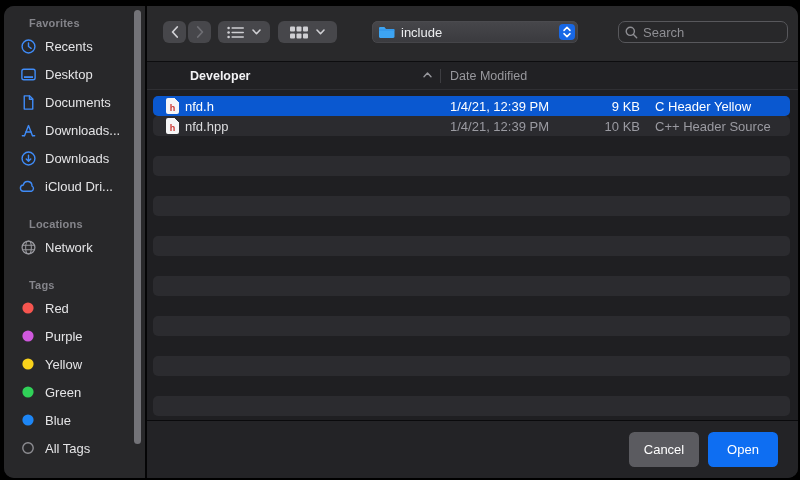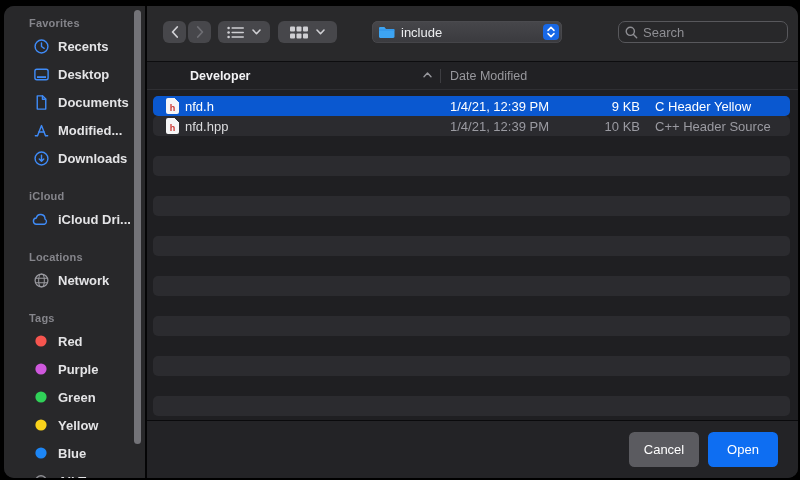--- a/index.html
+++ b/index.html
@@ -8,39 +8,39 @@
 
   .window { position:absolute; left:4px; top:6px; right:2px; bottom:2px;
     border-radius:10px; overflow:hidden; display:flex; background:#1f1f22; }
 
   
   .sidebar { position:relative; width:143px; flex:0 0 143px; background:#28282a;
     border-right:2px solid #050506; padding-top:8px; overflow:hidden; }
   .sb-title { height:18px; line-height:18px; padding-left:25px; font-size:11px;
     font-weight:700; color:#85858b; letter-spacing:.2px; }
   .sb-section + .sb-section .sb-title { margin-top:15px; }
-  .sb-item { height:28px; display:flex; align-items:center; padding-left:27px; cursor:default;font-weight:bold; }
+  .sb-item { height:28px; display:flex; align-items:center; padding-left:14px; cursor:default; }
   .sb-item .ic { width:20px; height:18px; display:flex; align-items:center; justify-content:center;
     margin-right:7px; color:#3f8bf7; flex:0 0 20px; }
   .sb-item .lbl { font-size:13px; color:#e4e4e6; white-space:nowrap; }
   .sb-scrollbar { position:absolute; top:4px; right:4px; width:7px; height:434px;
     border-radius:4px; background:#737378; }
 
   
   .main { flex:1; display:flex; flex-direction:column; min-width:0; }
 
   .toolbar { position:relative; height:56px; flex:0 0 56px; background:#29292b;
     border-bottom:1px solid #0d0d0f; }
   .tb-btn { position:absolute; top:15px; height:22px; border:none; border-radius:6px;
     background:#47474b; color:#cfcfd3; display:flex; align-items:center; justify-content:center; }
   .tb-back { left:16px; width:23px; }
   .tb-fwd  { left:41px; width:23px; color:#6e6e73; }
   .tb-view-list { left:71px;  width:52px; gap:8px; }
   .tb-view-grid { left:131px; width:59px; gap:8px; }
-  .popup { position:absolute; left:225px; top:15px; width:190px; height:22px; border-radius:6px;
+  .popup { position:absolute; left:225px; top:15px; width:206px; height:22px; border-radius:6px;
     background:linear-gradient(#47474b,#3a3a3e); display:flex; align-items:center;
     padding-left:6px; box-shadow:inset 0 0 0 .5px #515155; }
   .popup .plabel { font-size:13px; color:#ecedef; margin-left:6px; }
   .popup .stepper { position:absolute; right:3px; top:3px; width:16px; height:16px;
     border-radius:4px; background:#1868e6; display:flex; align-items:center; justify-content:center; }
   .searchbox { position:absolute; left:471px; top:15px; width:170px; height:22px;
     border:1px solid #58585c; border-radius:7px; background:#28282a;
     display:flex; align-items:center; padding:0 6px; color:#8e8e93; }
   .searchbox input { flex:1; min-width:0; border:none; outline:none; background:transparent;
     font-size:13px; color:#3b82f6; margin-left:5px; font-family:inherit; }
@@ -124,34 +124,33 @@
             <span class="lbl">Documents</span>
           </div>
           <div class="sb-item">
             <span class="ic">
               <svg width="17" height="17" viewBox="0 0 18 18">
                 <path d="M4.8 14.5L9 3.8l4.2 10.7" fill="none" stroke="currentColor" stroke-width="1.5" stroke-linecap="round" stroke-linejoin="round"></path>
                 <path d="M6.3 10.6h5.4" fill="none" stroke="currentColor" stroke-width="1.5" stroke-linecap="round" stroke-linejoin="round"></path>
                 <path d="M2.5 14.5h2M13.5 14.5h2" fill="none" stroke="currentColor" stroke-width="1.5" stroke-linecap="round" stroke-linejoin="round"></path>
               </svg>
             </span>
-            <span class="lbl">Modified...</span>
+            <span class="lbl">Downloads...</span>
           </div>
           <div class="sb-item">
             <span class="ic">
               <svg width="17" height="17" viewBox="0 0 18 18">
                 <circle cx="9" cy="9" r="6.8" fill="none" stroke="currentColor" stroke-width="1.5" stroke-linecap="round" stroke-linejoin="round"></circle>
                 <path d="M9 5.5v6M6.6 9.4L9 11.8l2.4-2.4" fill="none" stroke="currentColor" stroke-width="1.5" stroke-linecap="round" stroke-linejoin="round"></path>
               </svg>
             </span>
             <span class="lbl">Downloads</span>
           </div>
         </div>
         <div class="sb-section">
-          <div class="sb-title">iCloud</div>
           <div class="sb-item">
             <span class="ic">
               <svg width="18" height="14" viewBox="0 0 19 14">
                 <path d="M5 12.5a3.3 3.3 0 01-.4-6.6A4.6 4.6 0 0113.7 7a3 3 0 01-.6 5.5z" fill="none" stroke="currentColor" stroke-width="1.5" stroke-linecap="round" stroke-linejoin="round"></path>
               </svg>
             </span>
             <span class="lbl">iCloud Dri...</span>
           </div>
         </div>
         <div class="sb-section">
@@ -179,34 +178,34 @@
           </div>
           <div class="sb-item">
             <span class="ic" style="color: rgb(207, 88, 221);">
               <svg width="14" height="14" viewBox="0 0 14 14">
                 <circle cx="7" cy="7" r="5.6" fill="currentColor"></circle>
               </svg>
             </span>
             <span class="lbl">Purple</span>
           </div>
           <div class="sb-item">
+            <span class="ic" style="color: rgb(249, 210, 27);">
+              <svg width="14" height="14" viewBox="0 0 14 14">
+                <circle cx="7" cy="7" r="5.6" fill="currentColor"></circle>
+              </svg>
+            </span>
+            <span class="lbl">Yellow</span>
+          </div>
+          <div class="sb-item">
             <span class="ic" style="color: rgb(48, 209, 88);">
               <svg width="14" height="14" viewBox="0 0 14 14">
                 <circle cx="7" cy="7" r="5.6" fill="currentColor"></circle>
               </svg>
             </span>
             <span class="lbl">Green</span>
-          </div>
-          <div class="sb-item">
-            <span class="ic" style="color: rgb(249, 210, 27);">
-              <svg width="14" height="14" viewBox="0 0 14 14">
-                <circle cx="7" cy="7" r="5.6" fill="currentColor"></circle>
-              </svg>
-            </span>
-            <span class="lbl">Yellow</span>
           </div>
           <div class="sb-item">
             <span class="ic" style="color: rgb(29, 134, 245);">
               <svg width="14" height="14" viewBox="0 0 14 14">
                 <circle cx="7" cy="7" r="5.6" fill="currentColor"></circle>
               </svg>
             </span>
             <span class="lbl">Blue</span>
           </div>
           <div class="sb-item">

